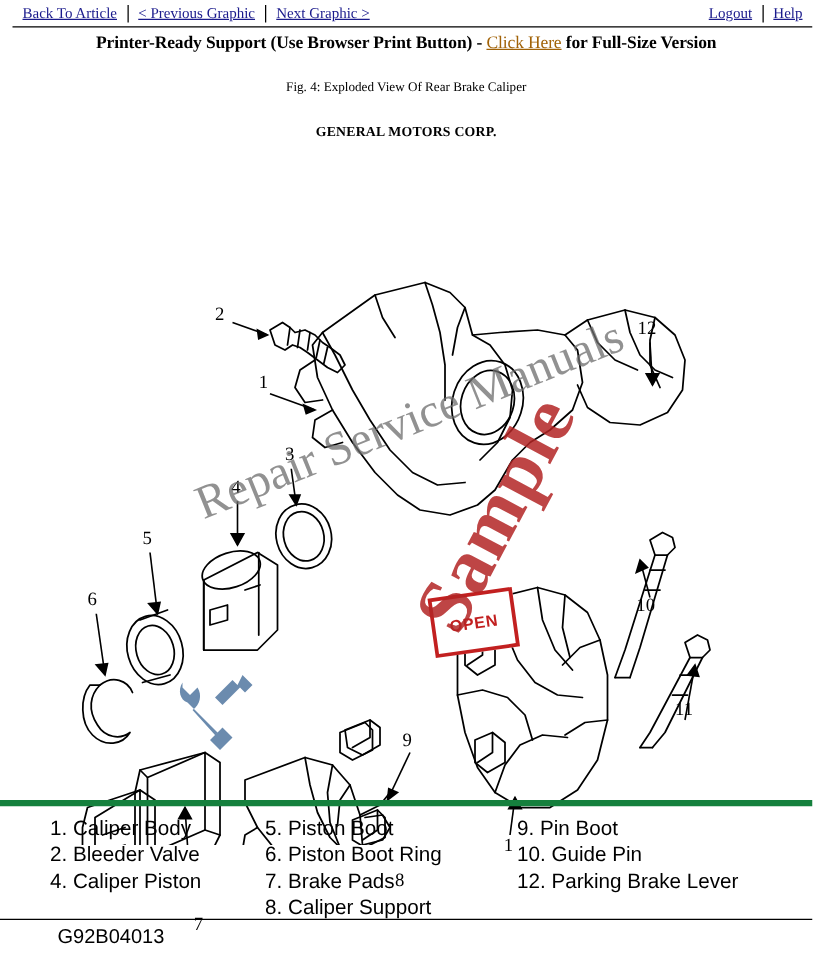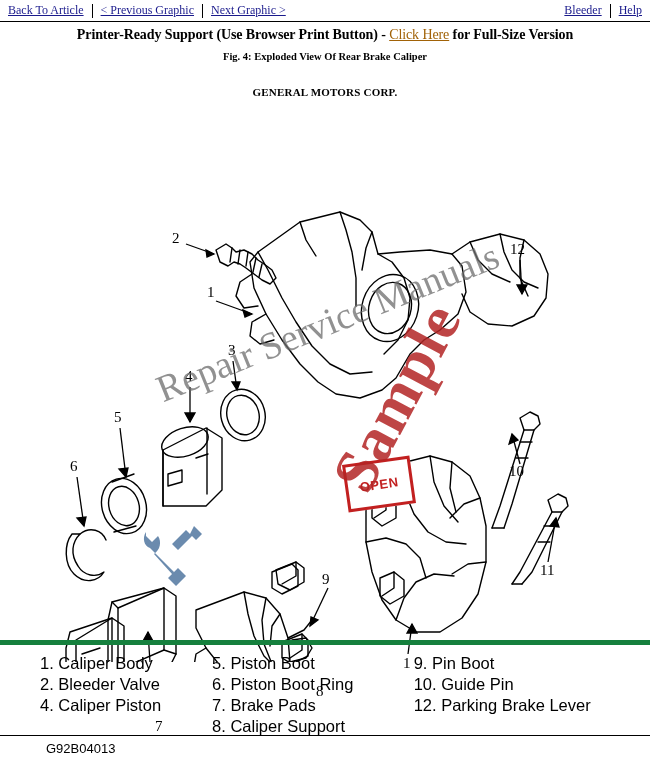--- a/index.html
+++ b/index.html
@@ -19,20 +19,21 @@
   
   .topbar {
     height: 22px;
     border-bottom: 1px solid #000000;
     display: flex;
     align-items: center;
     padding: 0 8px;
     box-sizing: border-box;
     font-family: "Liberation Serif", serif;
     font-size: 12px;
+    margin-left: 10px;
   }
   .topbar-left {
     display: flex;
     align-items: center;
     flex: 1 1 auto;
   }
   .topbar-right {
     display: flex;
     align-items: center;
   }
@@ -62,22 +63,22 @@
     letter-spacing: -0.1px;
   }
   .printer-line .clicklink {
     color: #a16207;
     text-decoration: underline;
     cursor: pointer;
     font-weight: normal;
   }
   .fig-line {
     font-size: 10.5px;
-    font-weight: bold;
-    margin-top: 8px;
+    font-weight: normal;
+    margin-top: 22px;
   }
   .corp-line {
     font-size: 11px;
     font-weight: bold;
     margin-top: 24px;
     letter-spacing: 0.2px;
   }
 
   
   .drawing {
@@ -184,37 +185,37 @@
   .footer-code {
     position: absolute;
     left: 0;
     top: 735px;
     width: 650px;
     border-top: 1px solid #000;
     box-sizing: border-box;
   }
   .footer-code .code {
     font-family: "Liberation Sans", sans-serif;
-    font-size: 13px;
+    font-size: 16px;
     padding: 5px 0 0 46px;
   }
 </style>
 </head>
 <body>
 
 <div class="topbar">
   <div class="topbar-left">
     <a class="navlink">Back To Article</a>
     <span class="sep"></span>
     <a class="navlink">&lt; Previous Graphic</a>
     <span class="sep"></span>
     <a class="navlink">Next Graphic &gt;</a>
   </div>
   <div class="topbar-right">
-    <a class="navlink">Bleeder</a>
+    <a class="navlink">Logout</a>
     <span class="sep"></span>
     <a class="navlink">Help</a>
   </div>
 </div>
 
 <div class="header">
   <div class="printer-line">
     <span>Printer-Ready Support (Use Browser Print Button) - </span><a class="clicklink">Click Here</a><span> for Full-Size Version</span>
   </div>
   <div class="fig-line">Fig. 4: Exploded View Of Rear Brake Caliper</div>
@@ -377,21 +378,21 @@
   <div class="callout" style="left:207px; top:182px;">1</div>
   <div class="callout" style="left:172px; top:128px;">2</div>
   <div class="callout" style="left:228px; top:240px;">3</div>
   <div class="callout" style="left:185px; top:266px;">4</div>
   <div class="callout" style="left:114px; top:307px;">5</div>
   <div class="callout" style="left:70px;  top:356px;">6</div>
   <div class="callout" style="left:155px; top:616px;">7</div>
   <div class="callout" style="left:316px; top:581px;">8</div>
   <div class="callout" style="left:322px; top:469px;">9</div>
   <div class="callout" style="left:509px; top:361px;">10</div>
-  <div class="callout" style="left:540px; top:460px;">11</div>
+  <div class="callout" style="left:540px; top:444px;">11</div>
   <div class="callout" style="left:510px; top:139px;">12</div>
   <div class="callout" style="left:403px; top:553px;">1</div>
 
   <div class="wm-main">Repair Service Manuals</div>
 
   <div class="wm-tools">
     <svg width="70" height="64" viewBox="0 0 70 64">
       <g fill="#5b7fa6" opacity="0.9">
         <path d="M10 8 L18 0 L26 8 L20 14 L44 40 L50 34 L58 42 L50 50 L42 58 L34 50 L40 44 L16 18 L10 24 L2 16 Z" opacity="0"></path>
         <path d="M6 6 C2 12 4 20 10 22 L34 46 L28 52 L36 60 L46 50 L38 42 L32 48 L14 28 C20 24 22 16 18 10 L12 16 L6 10 Z"></path>

